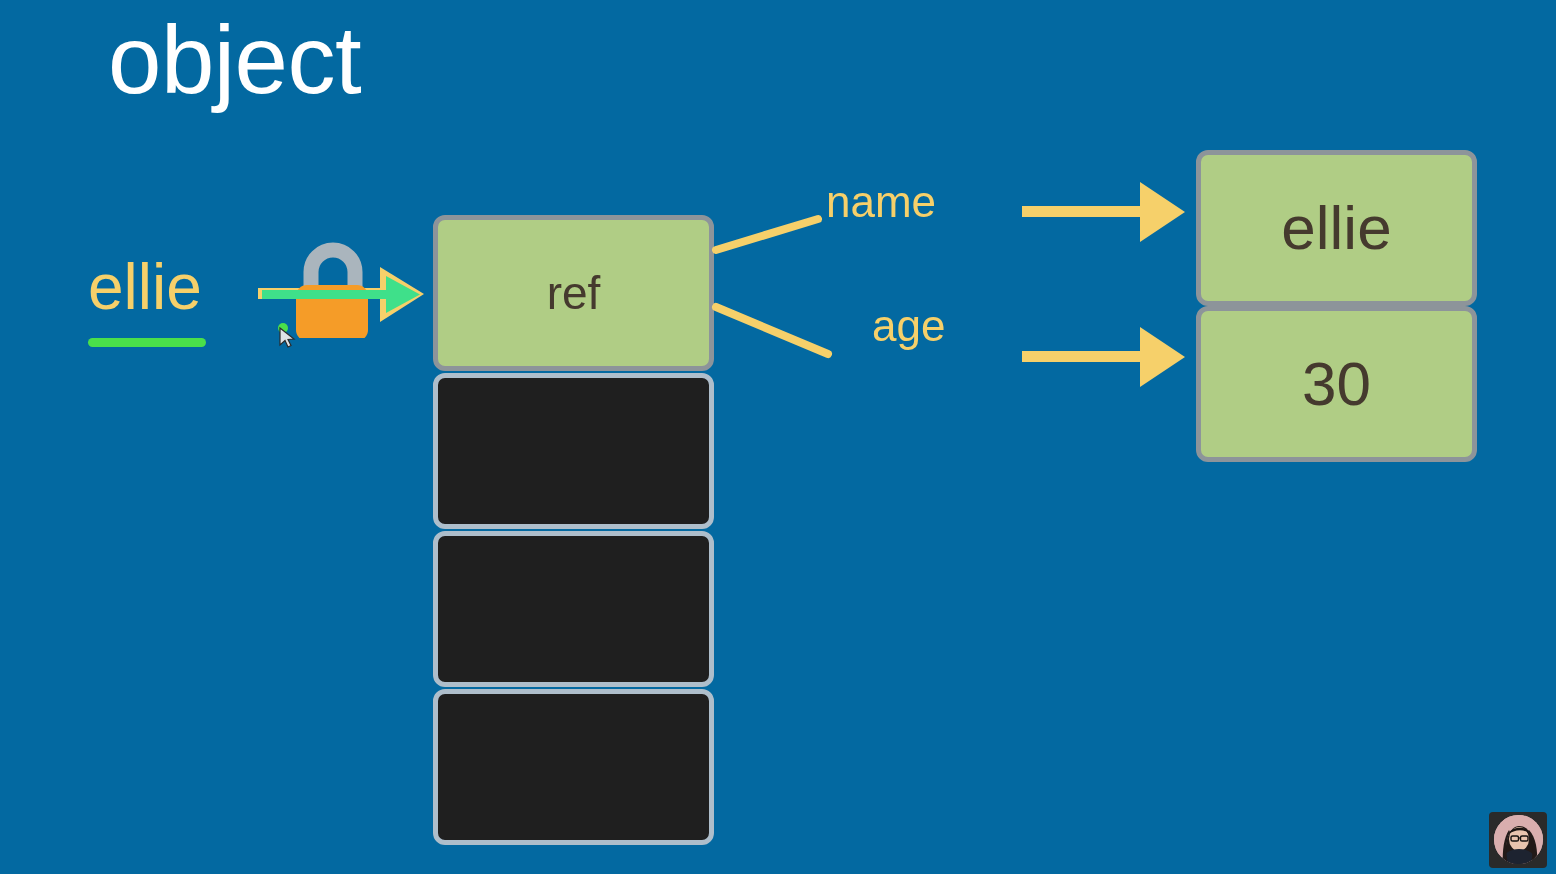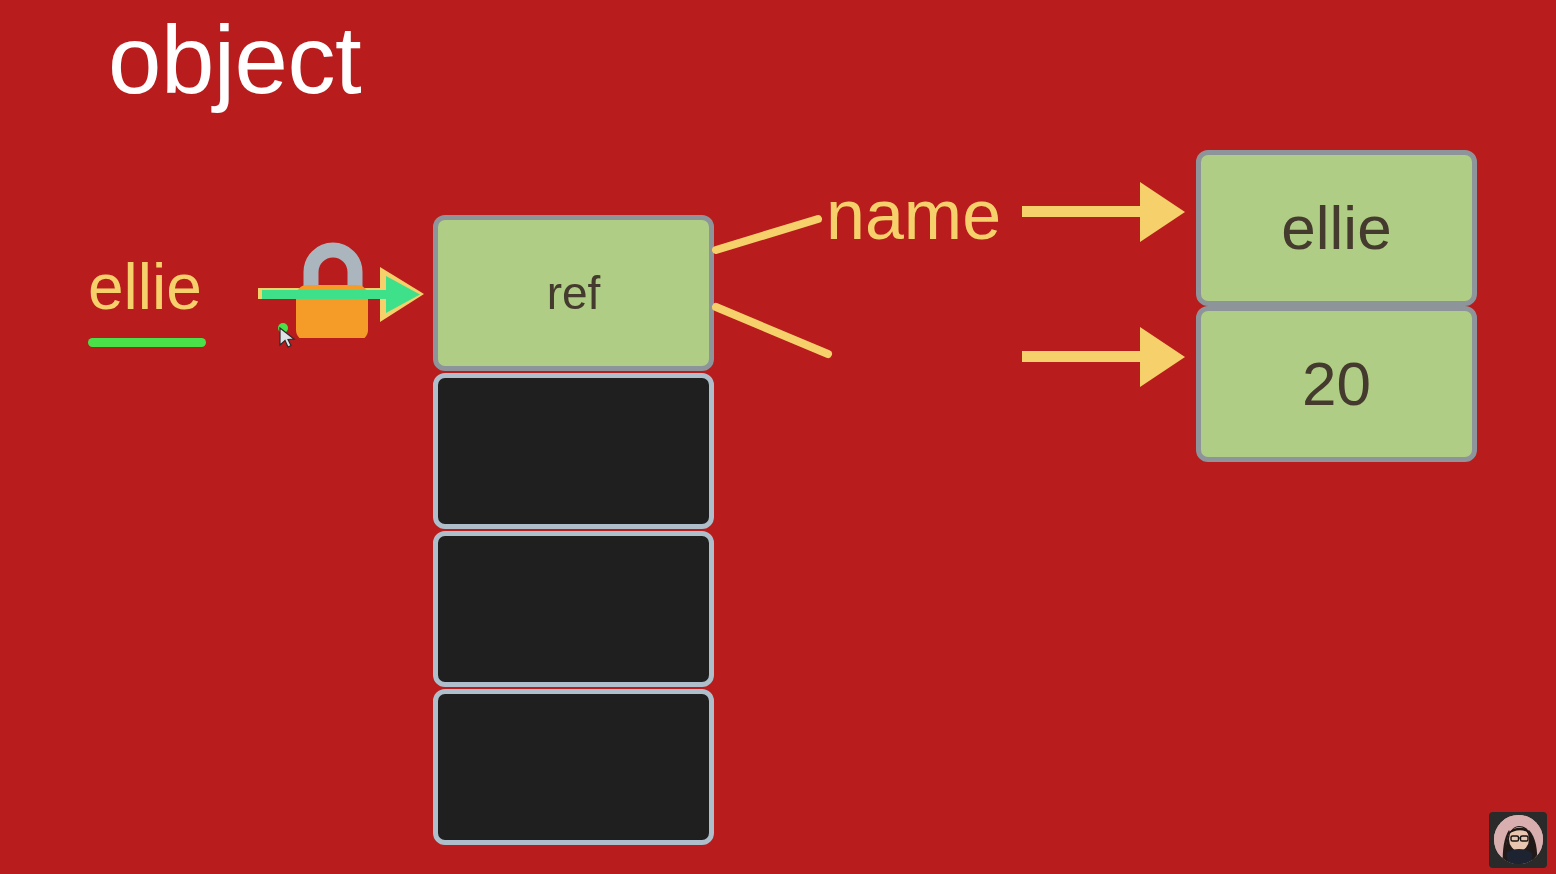--- a/index.html
+++ b/index.html
@@ -13,21 +13,21 @@
     position: relative;
     overflow: hidden;
     font-family: "Liberation Sans", sans-serif;
     -webkit-font-smoothing: antialiased;
   }
 
   #stage {
     position: absolute;
     left: 0; top: 0;
     width: 1556px; height: 874px;
-    background: #b91c1c;
+    background: #0369a1;
   }
 
   
   #page-title {
     position: absolute;
     left: 108px; top: 12px;
     font-size: 96px;
     line-height: 1.0;
     color: #ffffff;
     font-weight: 400;
@@ -93,21 +93,21 @@
     color: #453a2e;
     line-height: 1;
   }
   #slot-2 { top: 373px; }
   #slot-3 { top: 531px; }
   #slot-4 { top: 689px; }
 
   
   .prop-label {
     position: absolute;
-    font-size: 70px;
+    font-size: 44px;
     line-height: 1;
     color: #f6d06a;
     white-space: nowrap;
   }
   #prop-name-label { left: 826px; top: 180px; }
   #prop-age-label  { left: 872px; top: 304px; }
 
   
   #connectors {
     position: absolute;
@@ -212,26 +212,27 @@
       <polygon points="1140,182 1185,212 1140,242" fill="#f6d06a"></polygon>
     </g>
 
     <g>
       <rect x="1022" y="351" width="130" height="11" fill="#f6d06a"></rect>
       <polygon points="1140,327 1185,357 1140,387" fill="#f6d06a"></polygon>
     </g>
   </svg>
 
   <div class="prop-label" id="prop-name-label">name</div>
+  <div class="prop-label" id="prop-age-label">age</div>
 
   <div class="value-box" id="value-name">
     <span class="value-text">ellie</span>
   </div>
   <div class="value-box" id="value-age">
-    <span class="value-text">20</span>
+    <span class="value-text">30</span>
   </div>
 
   <div id="webcam">
     <div class="cam-circle">
       <svg width="49" height="49" viewBox="0 0 49 49" xmlns="http://www.w3.org/2000/svg">
         <rect x="0" y="0" width="49" height="49" fill="#d9aeae"></rect>
 
         <path d="M12 49 C10 28 14 12 25 11 C37 11 41 26 40 49 Z" fill="#221a18"></path>
 
         <ellipse cx="25" cy="24" rx="10" ry="12" fill="#e9c4ae"></ellipse>

